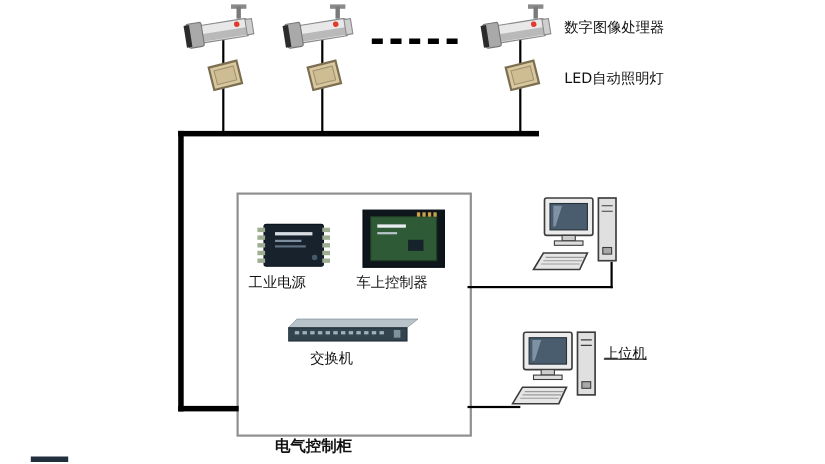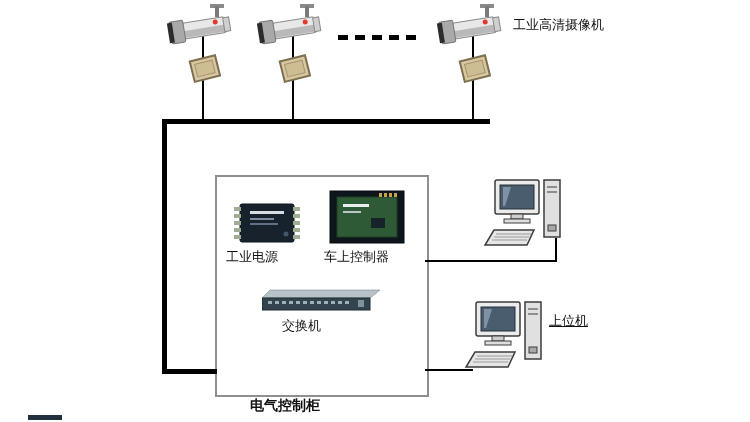--- a/index.html
+++ b/index.html
@@ -101,21 +101,22 @@
     <svg width="40" height="36">
         <use href="#led-icon"></use>
       </svg>
   </div>
   <div class="icon" style="left:455px; top:51px;">
     <svg width="40" height="36">
         <use href="#led-icon"></use>
       </svg>
   </div>
 
-  <div class="label" style="left:513px; top:16px;">工业高清摄像机</div>
+  <div class="label" style="left:513px; top:16px;">数字图像处理器</div>
+  <div class="label" style="left:513px; top:62px;">LED自动照明灯</div>
 
   <div class="cabinet" style="left:215px; top:175px; width:210px; height:218px;"></div>
 
   <div class="icon" style="left:228px; top:201px;">
     <svg width="78" height="44">
       <rect x="12" y="3" width="54" height="38" rx="2" fill="#18222c" stroke="#0b141c"></rect>
       <g fill="#9fae93">
         <rect x="6" y="6" width="7" height="4"></rect>
           <rect x="6" y="13" width="7" height="4"></rect>
         <rect x="6" y="20" width="7" height="4"></rect>

